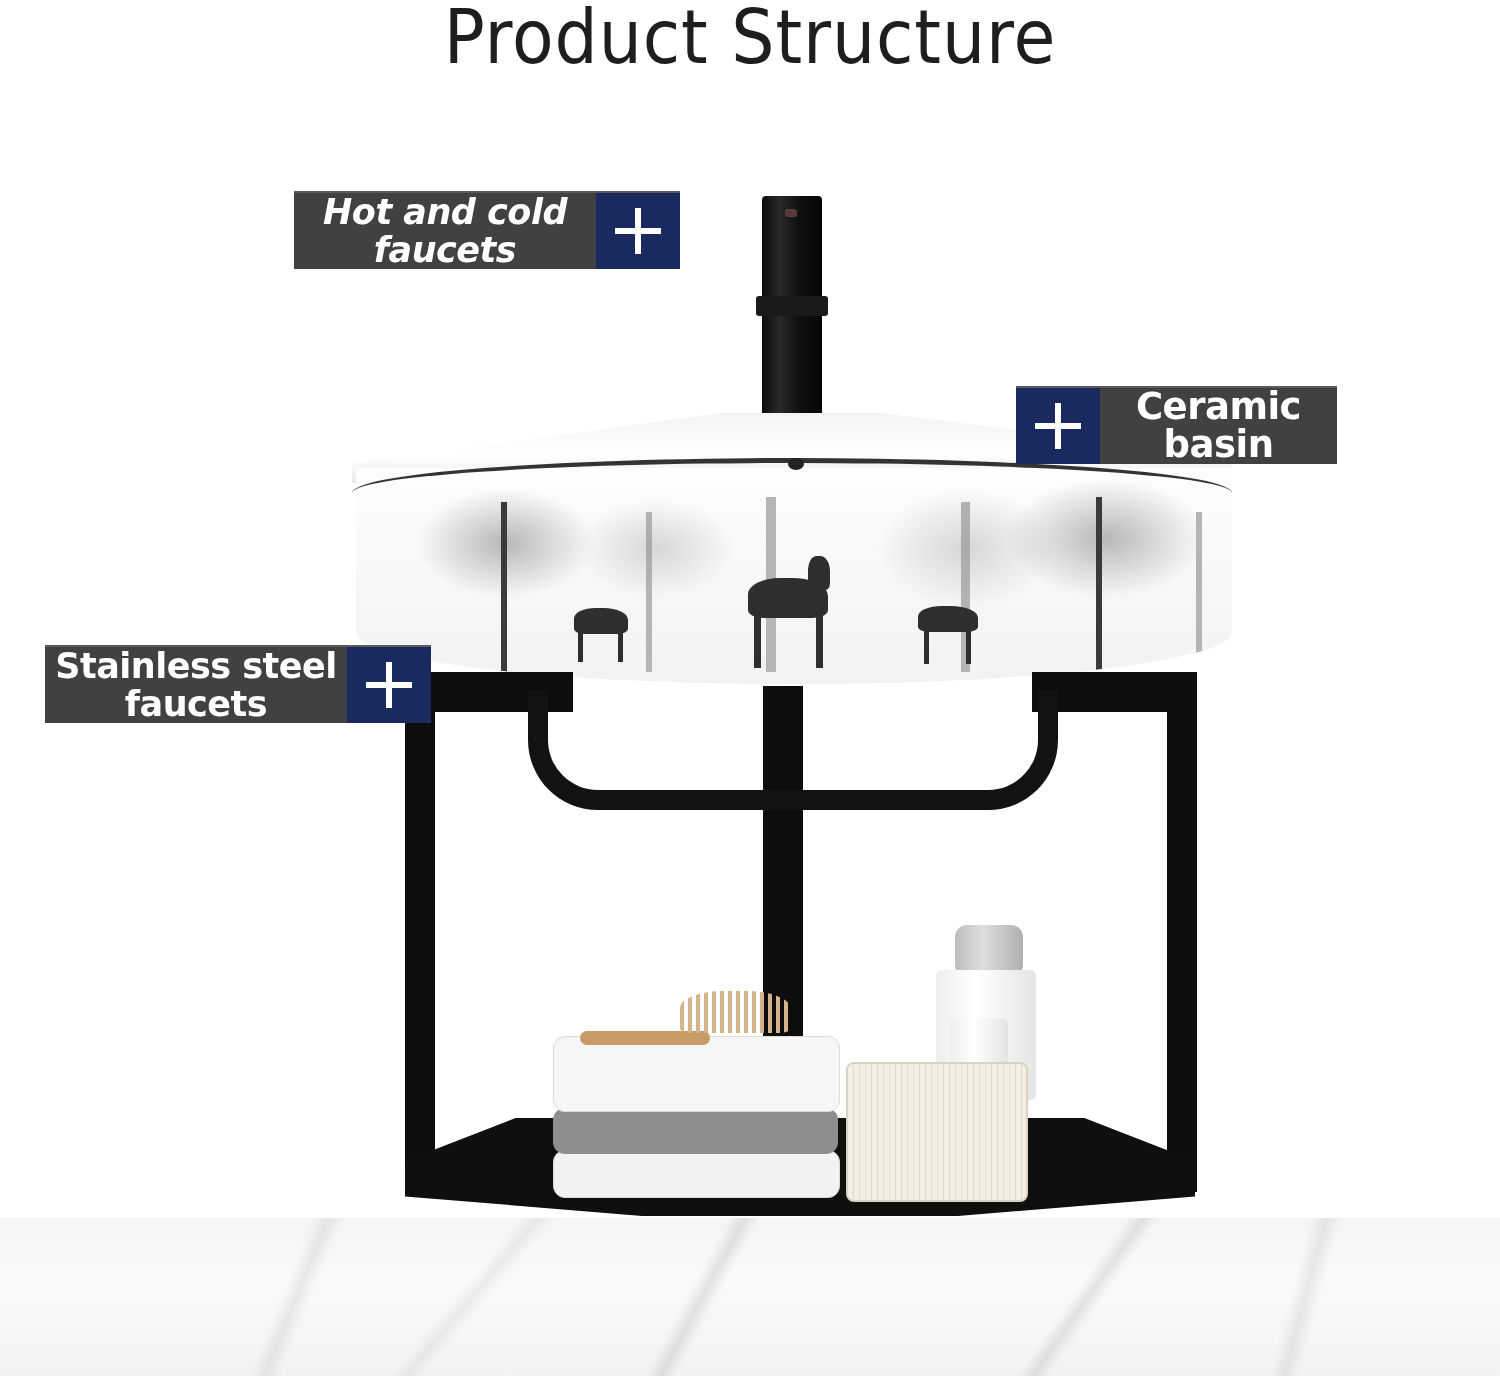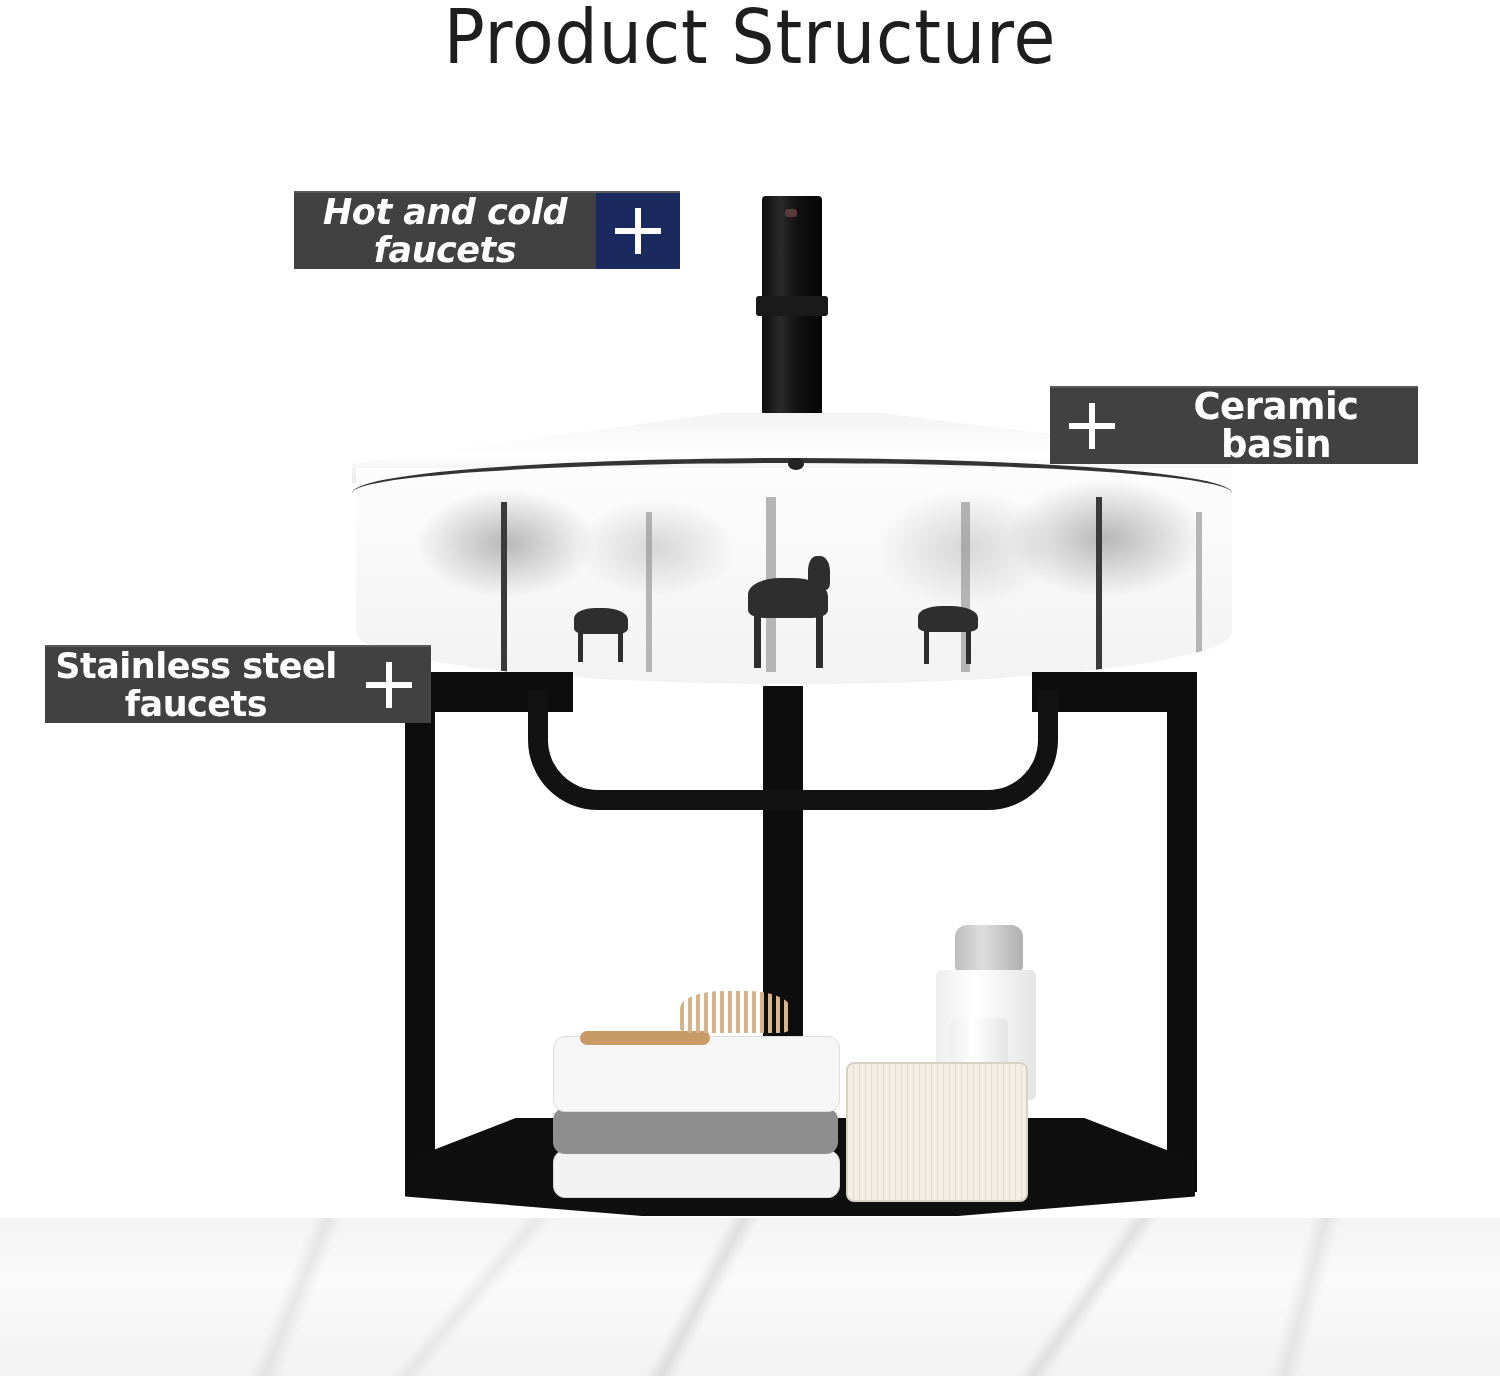--- a/index.html
+++ b/index.html
@@ -40,23 +40,23 @@
     width: 84px; background: #1b2a5e; position: relative; flex: 0 0 84px;
   }
   .callout .plus::before, .callout .plus::after {
     content: ""; position: absolute; background: #ffffff; left: 50%; top: 50%;
   }
   .callout .plus::before { width: 46px; height: 6px; transform: translate(-50%, -50%); }
   .callout .plus::after  { width: 6px; height: 46px; transform: translate(-50%, -50%); }
 
   #callout-faucet { left: 294px; top: 191px; width: 386px; font-style: italic; }
   #callout-faucet .text { width: 302px; }
-  #callout-basin { left: 1050px; top: 386px; width: 368px; align-items: center; }
+  #callout-basin { left: 1016px; top: 386px; width: 321px; }
   #callout-basin .text { width: 304px; font-size: 37px; }
-  #callout-bracket { left: 45px; top: 645px; width: 386px; align-items: center; }
+  #callout-bracket { left: 45px; top: 645px; width: 386px; }
   #callout-bracket .text { width: 302px; }
 
   
   .product { position: absolute; left: 0; top: 0; width: 1500px; height: 1376px; }
   .faucet-body { position: absolute; left: 762px; top: 196px; width: 60px; height: 224px;
     background: linear-gradient(90deg, #0c0c0c, #2a2a2a 30%, #111 60%, #050505); border-radius: 4px; }
   .faucet-handle { position: absolute; left: 756px; top: 296px; width: 72px; height: 20px; background: #1a1a1a; border-radius: 3px; }
   .faucet-indicator { position: absolute; left: 785px; top: 209px; width: 12px; height: 8px; background: #5a3a3a; border-radius: 3px; }
 
   .basin-top { position: absolute; left: 352px; top: 413px; width: 880px; height: 70px;

